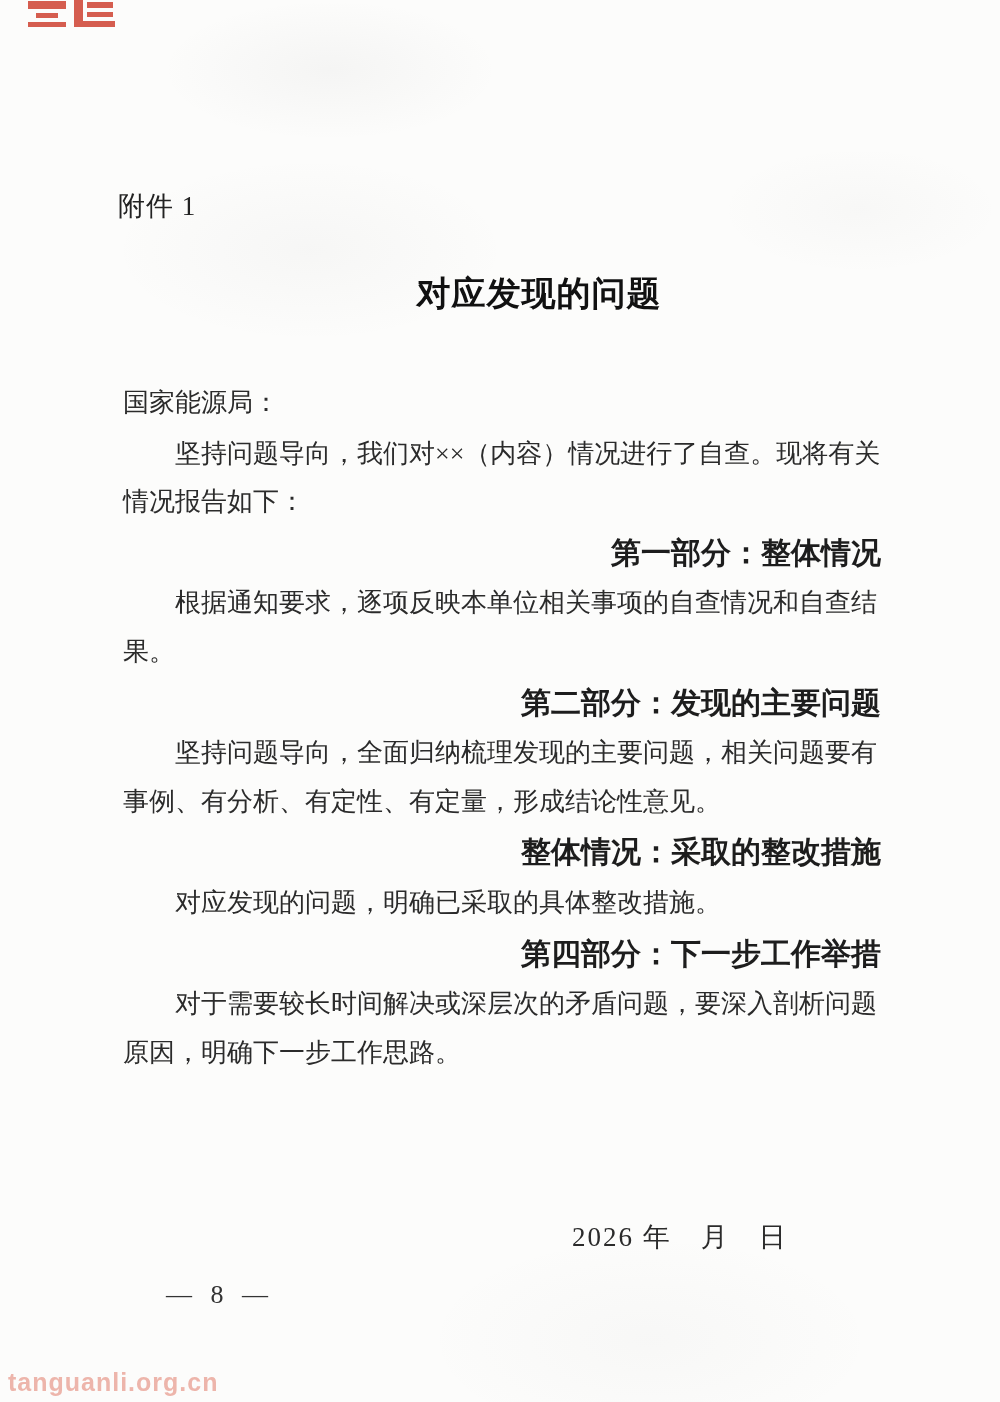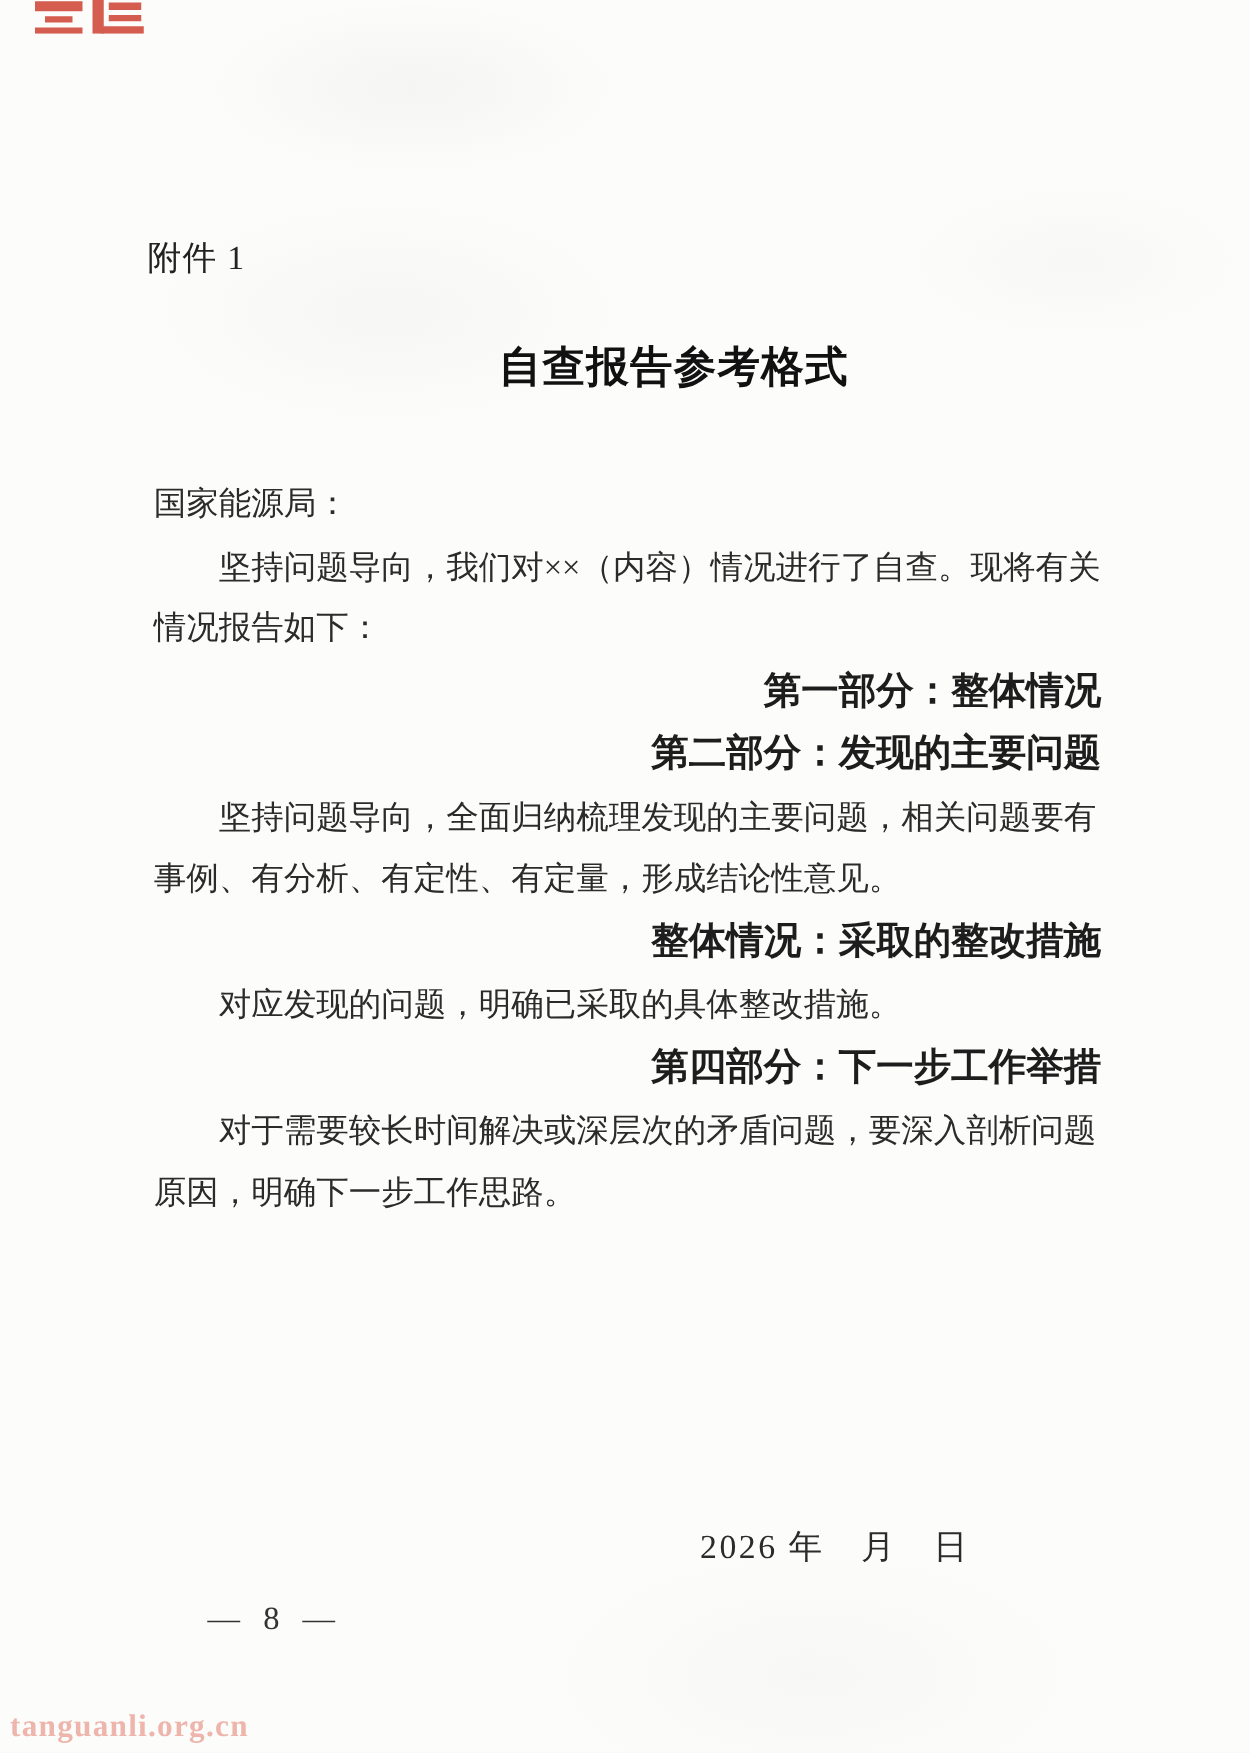--- a/index.html
+++ b/index.html
@@ -46,30 +46,30 @@
     font-weight:700;font-size:30px;color:#1d1d1d;
     text-indent:1.73em; 
     white-space:nowrap;
     text-align:right;
   }
   .signature-unit{
     position:absolute;left:548px;top:1170px;
     font-size:27px;color:#2b2b2b;white-space:nowrap;
   }
   .signature-date{
-    position:absolute;left:560px;top:1219px;
+    position:absolute;left:572px;top:1219px;
     font-size:27px;color:#2b2b2b;letter-spacing:2px;white-space:nowrap;
   }
   .page-number{
     position:absolute;left:166px;top:1280px;
     font-size:26px;color:#333;word-spacing:12px;white-space:nowrap;
   }
   .site-watermark{
     position:absolute;left:8px;top:1368px;
-    font-family:Liberation Serif, serif;
+    font-family:Liberation Sans, sans-serif;
     font-weight:700;font-size:25px;letter-spacing:1px;
     color:#edb5ab;white-space:nowrap;
   }
 </style>
 </head>
 <body>
 
 <div class="page">
 
   <svg class="stamp-fragment" width="88" height="27" viewBox="0 0 88 27" aria-hidden="true">
@@ -79,28 +79,30 @@
       <rect x="0" y="22" width="38" height="5"></rect>
       <rect x="46" y="0" width="9" height="27"></rect>
       <rect x="59" y="2" width="26" height="6"></rect>
       <rect x="59" y="12" width="26" height="5"></rect>
       <rect x="53" y="21" width="34" height="6"></rect>
     </g>
   </svg>
 
   <div class="attachment-label">附件 1</div>
 
-  <div class="doc-title">自查报告参考格式</div>
+  <div class="doc-title">对应发现的问题</div>
 
   <div class="body-text">
     <p>国家能源局：</p>
     <p class="para-indent">坚持问题导向，我们对××（内容）情况进行了自查。现将有关
 情况报告如下：</p>
 
     <p class="section-heading">第一部分：整体情况</p>
+    <p class="para-indent">根据通知要求，逐项反映本单位相关事项的自查情况和自查结
+果。</p>
 
     <p class="section-heading">第二部分：发现的主要问题</p>
     <p class="para-indent">坚持问题导向，全面归纳梳理发现的主要问题，相关问题要有
 事例、有分析、有定性、有定量，形成结论性意见。</p>
 
     <p class="section-heading">整体情况：采取的整改措施</p>
     <p class="para-indent">对应发现的问题，明确已采取的具体整改措施。</p>
 
     <p class="section-heading">第四部分：下一步工作举措</p>
     <p class="para-indent">对于需要较长时间解决或深层次的矛盾问题，要深入剖析问题

